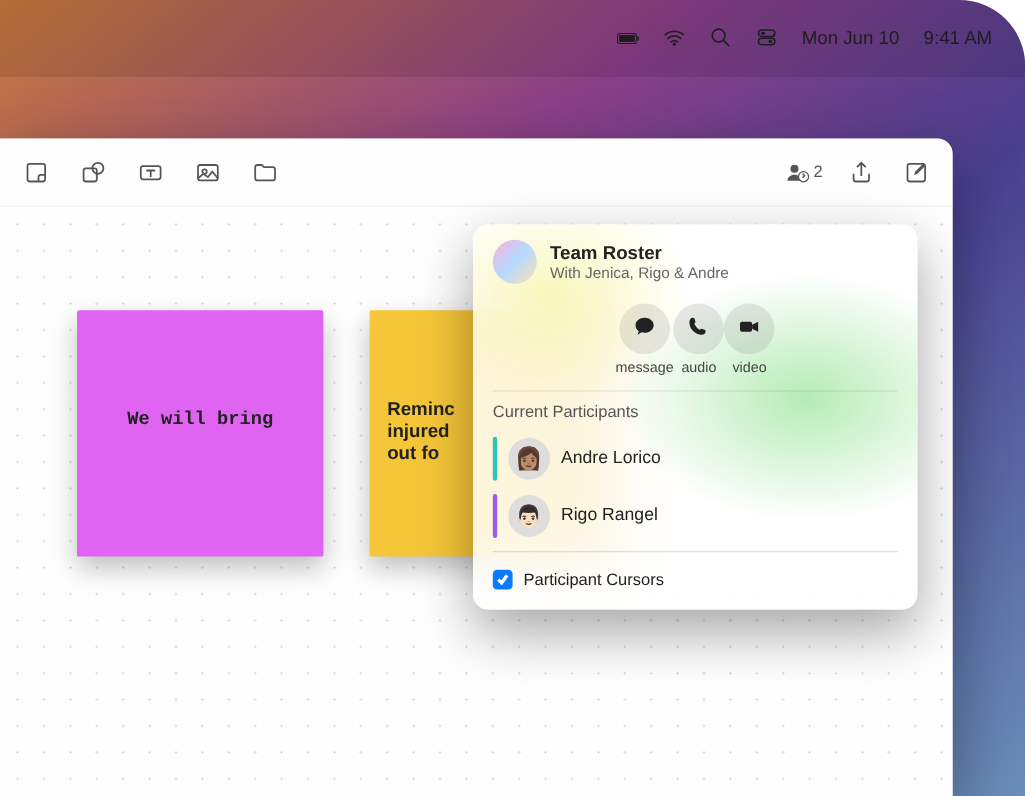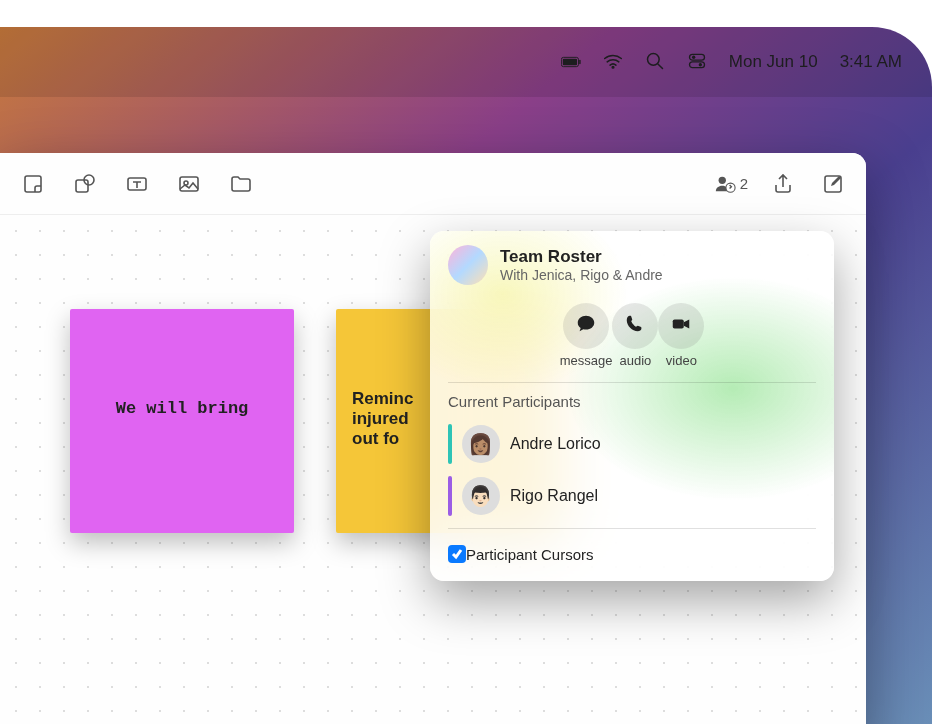--- a/index.html
+++ b/index.html
@@ -11,21 +11,20 @@
     overflow: hidden;
     position: relative;
   }
   
   .desktop {
     position: absolute;
     inset: 0;
     background: linear-gradient(140deg, #c87a3c 0%, #8a3f88 35%, #4a3f8f 60%, #6a8fb8 100%);
     border-top-right-radius: 60px;
     overflow: hidden;
-    margin-top: 27px;
   }
   
   .menubar {
     position: absolute;
     top: 0; left: 0; right: 0;
     height: 70px;
     background: rgba(0,0,0,0.1);
     display: flex;
     align-items: center;
     justify-content: flex-end;
@@ -141,21 +140,21 @@
   .participant-bar.teal { background:#2ec4b6; }
   .participant-bar.purple { background:#9b5de5; }
   .participant-avatar {
     width:38px;height:38px;border-radius:50%;
     background:#ddd;
     display:flex;align-items:center;justify-content:center;
     font-size:20px;
   }
   .participant-name { font-size:16px; color:#222; }
   .pop-footer { border-top:1px solid rgba(0,0,0,0.12); margin-top:6px; padding-top:10px;}
-  .pop-row { display:flex; align-items:center; padding:6px 0; font-size:15px; color:#222; cursor:pointer;}
+  .pop-row { display:flex; align-items:center; gap:10px; padding:6px 0; font-size:15px; color:#222; cursor:pointer;}
   .checkbox {
     width:18px;height:18px;border-radius:4px;
     background:#0a7aff;
     display:flex;align-items:center;justify-content:center;
   }
   .checkbox svg { width:12px;height:12px; stroke:#fff; stroke-width:3; fill:none;}
   .manage-icon svg { width:20px;height:20px; fill:#555;}
 </style>
 </head>
 <body>
@@ -184,21 +183,21 @@
       </span>
       <span>
         <svg viewBox="0 0 24 24">
             <rect x="3" y="4" width="18" height="7" rx="3.5" stroke="#1d1d1f" stroke-width="1.6" fill="none"></rect>
             <circle cx="8" cy="7.5" r="2" fill="#1d1d1f"></circle>
             <rect x="3" y="13" width="18" height="7" rx="3.5" stroke="#1d1d1f" stroke-width="1.6" fill="none"></rect>
             <circle cx="16" cy="16.5" r="2" fill="#1d1d1f"></circle>
           </svg>
       </span>
       <span class="menu-text">Mon Jun 10</span>
-      <span class="menu-text">3:41 AM</span>
+      <span class="menu-text">9:41 AM</span>
     </div>
   </div>
 
   <div class="app-window">
     <div class="toolbar">
       <div class="toolbar-left">
         <div class="tb-btn">
           <svg viewBox="0 0 24 24">
               <rect x="4" y="4" width="16" height="16" rx="2"></rect>
               <path d="M14 20v-4a2 2 0 012-2h4"></path>

